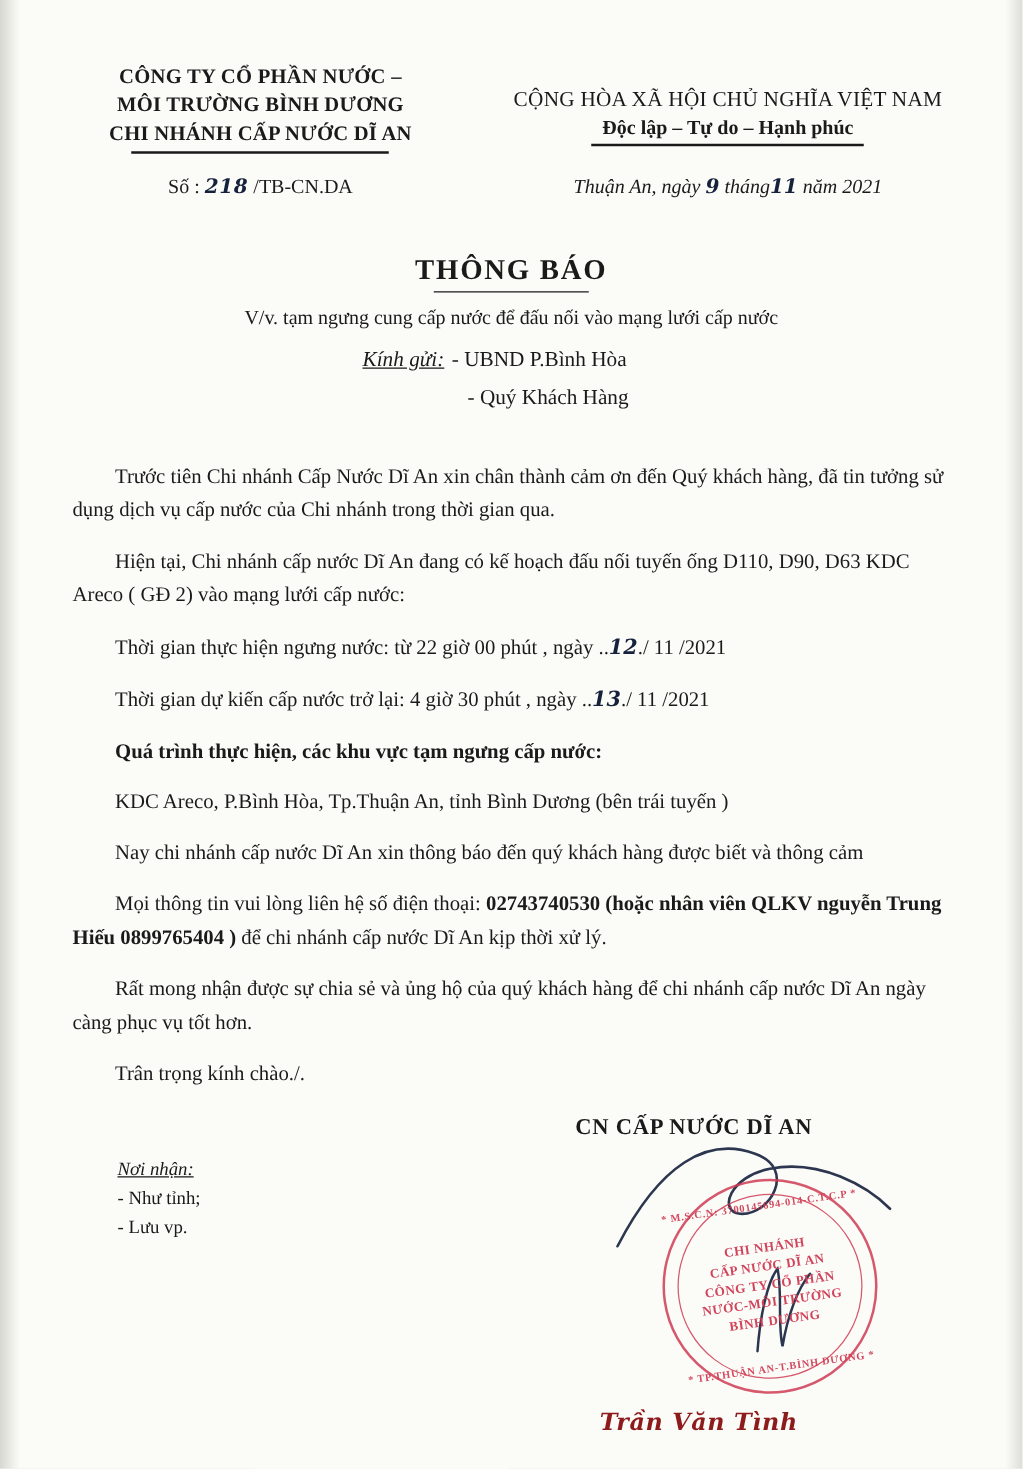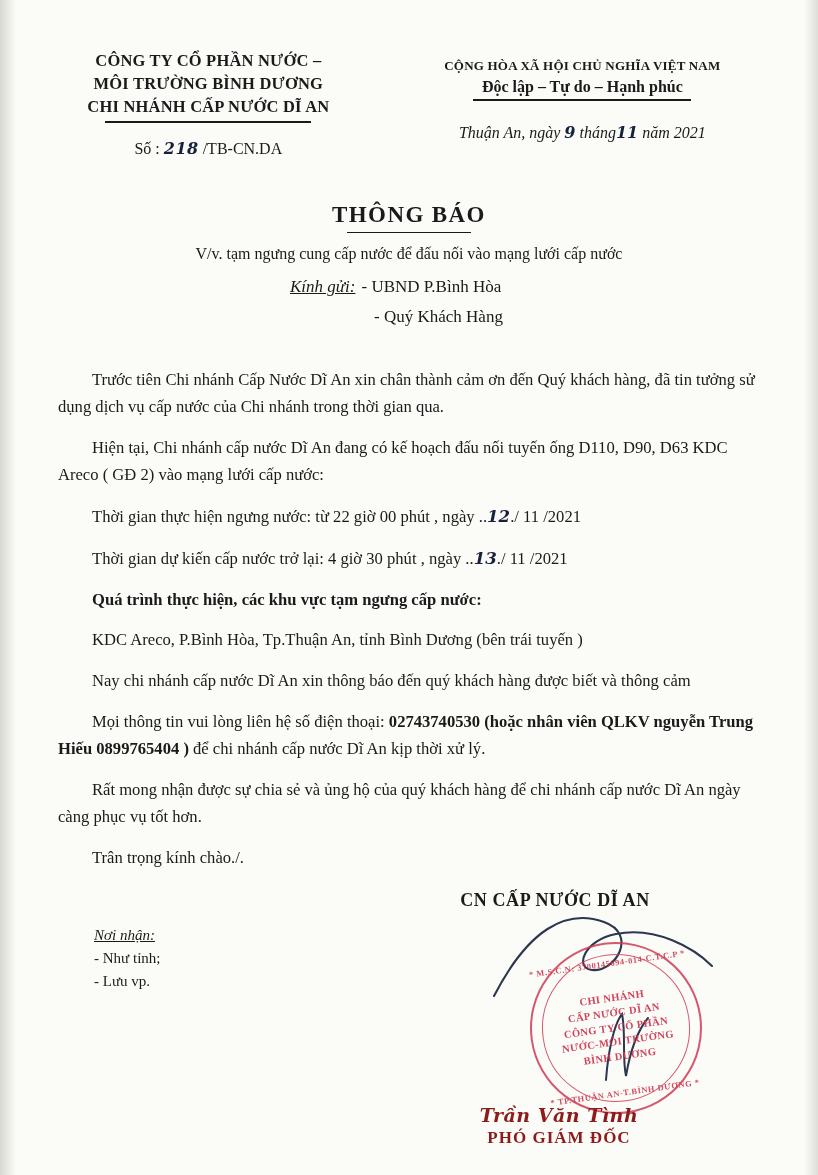--- a/index.html
+++ b/index.html
@@ -40,21 +40,21 @@
   }
   .content {
     position: relative;
     padding: 42px 58px 10px 58px;
     z-index: 2;
   }
 
   
   .header {
     display: flex;
-    align-items: center;
+    align-items: flex-end;
     justify-content: space-between;
     gap: 46px;
   }
   .hdr-left {
     width: 330px;
     text-align: center;
     padding-top: 8px;
   }
   .hdr-right {
     width: 390px;
@@ -63,22 +63,22 @@
   .org-line {
     font-size: 16.5px;
     font-weight: bold;
     line-height: 1.38;
     letter-spacing: .2px;
   }
   .org-line.small-caps {
     font-size: 16.5px;
   }
   .nation {
-    font-size: 13px;
-    font-weight: bold;
+    font-size: 17px;
+    font-weight: normal;
     letter-spacing: .2px;
   }
   .motto {
     font-size: 16px;
     font-weight: bold;
     margin-top: 4px;
   }
   .motto-underline {
     width: 218px;
     height: 1.4px;
@@ -384,18 +384,17 @@
           <div>CẤP NƯỚC DĨ AN</div>
           <div>CÔNG TY CỔ PHẦN</div>
           <div>NƯỚC-MÔI TRƯỜNG</div>
           <div>BÌNH DƯƠNG</div>
         </div>
         <div class="stamp-arc bottom">* TP.THUẬN AN-T.BÌNH DƯƠNG *</div>
       </div>
 
       <div style="position:absolute; right:36px; bottom:-18px; width:330px; text-align:center;">
         <div class="sign-name">Trần Văn Tình</div>
-        <div class="sign-role">PHÓ GIÁM ĐỐC</div>
       </div>
 
     </div>
   </div>
 </div>
 
 </body></html>

